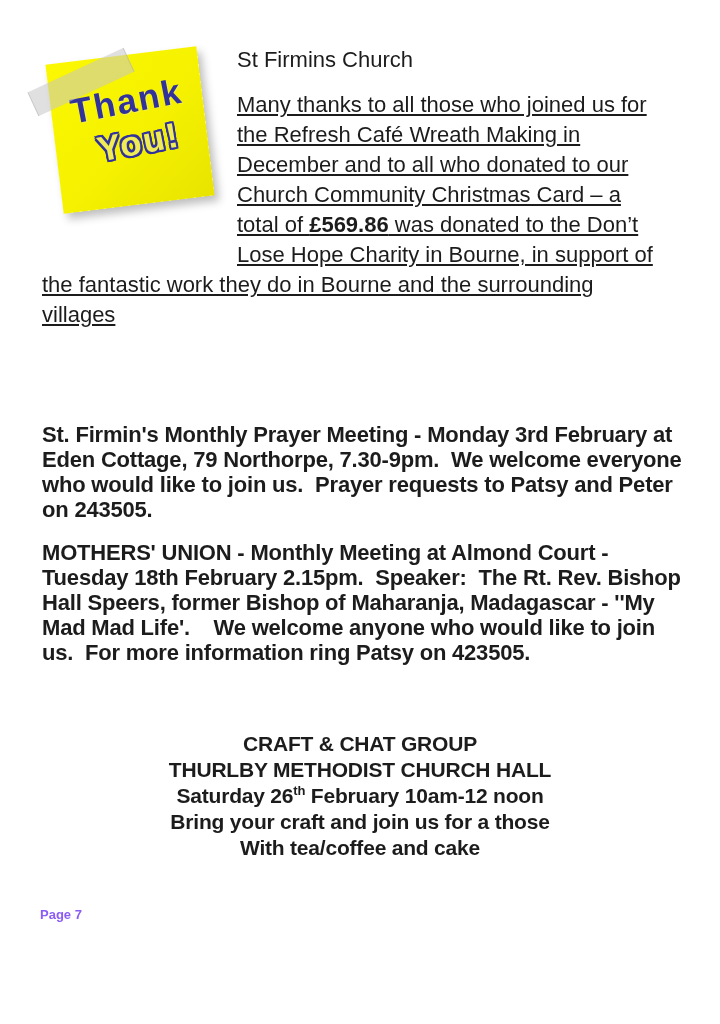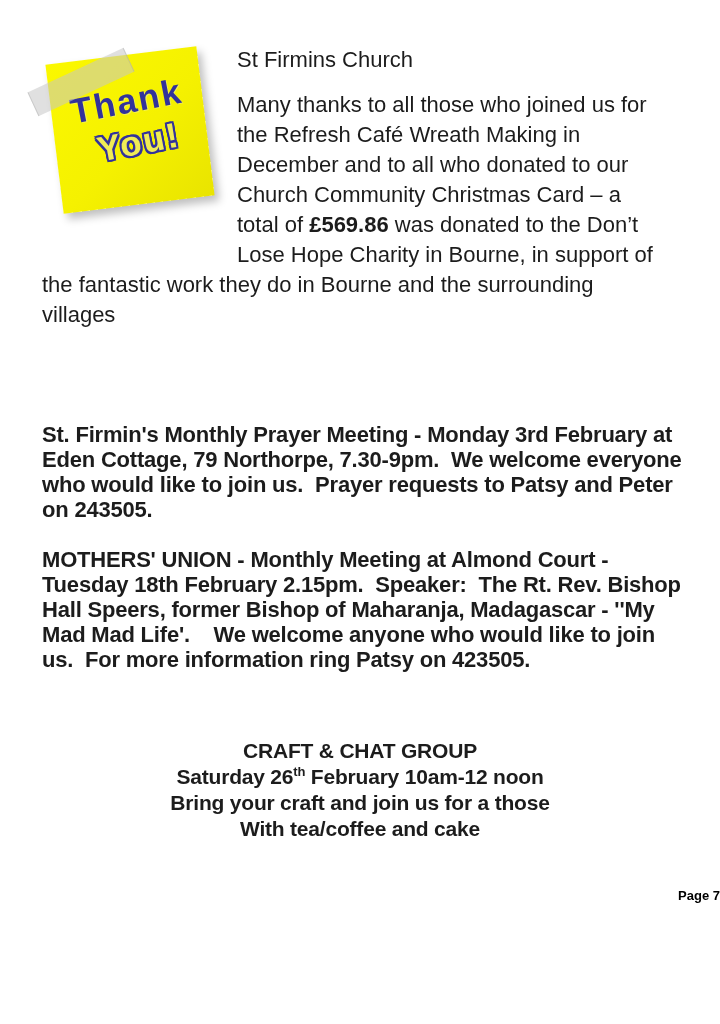--- a/index.html
+++ b/index.html
@@ -82,58 +82,60 @@
     font-size: 22px;
     font-weight: 400;
     line-height: 30px;
     margin: 9px 0 0 0;
   }
   .thanks-paragraph {
     font-size: 22px;
     font-weight: 400;
     line-height: 30px;
     margin: 15px 0 0 0;
+    text-decoration: underline;
   }
   .thanks-paragraph strong { font-weight: 700; }
 
   
   .bold-para {
     font-size: 22px;
     font-weight: 700;
     line-height: 25px;
     letter-spacing: -0.2px;
     white-space: pre-wrap;
     margin: 0 33px 0 42px;
     width: 645px;
   }
   .bold-para.prayer { margin-top: 92px; }
-  .bold-para.mothers { margin-top: 25px; }
+  .bold-para.mothers { margin-top: 18px; }
 
   
   .craft-section {
     margin-top: 66px;
     text-align: center;
     font-size: 21px;
     font-weight: 700;
     line-height: 26px;
     letter-spacing: -0.2px;
   }
   .craft-line sup {
     font-size: 0.62em;
     vertical-align: super;
     line-height: 0;
   }
 
   
   .page-footer {
     margin-top: 46px;
-    text-align: right;
+    text-align: left;
     font-size: 13px;
     font-weight: 700;
-    color: #000000;
+    color: #8b5cf6;
+    padding-left: 40px;
   }
 </style>
 </head>
 <body>
 
 <div class="page">
 
   <section class="top-section">
     <div class="note-float">
       <div class="note">
@@ -147,20 +149,21 @@
 
     <p class="thanks-paragraph"><span>Many thanks to all those who joined us for the Refresh Café Wreath Making in December and to all who donated to our Church Community Christmas Card – a total of </span><strong>£569.86</strong><span> was donated to the Don’t Lose Hope Charity in Bourne, in support of the fantastic work they do in Bourne and the surrounding villages</span></p>
   </section>
 
   <p class="bold-para prayer">St. Firmin's Monthly Prayer Meeting - Monday 3rd February at Eden Cottage, 79 Northorpe, 7.30-9pm.  We welcome everyone who would like to join us.  Prayer requests to Patsy and Peter on 243505.</p>
 
   <p class="bold-para mothers">MOTHERS' UNION - Monthly Meeting at Almond Court - Tuesday 18th February 2.15pm.  Speaker:  The Rt. Rev. Bishop Hall Speers, former Bishop of Maharanja, Madagascar - ''My Mad Mad Life'.    We welcome anyone who would like to join us.  For more information ring Patsy on 423505.</p>
 
   <div class="craft-section">
     <div class="craft-line">CRAFT &amp; CHAT GROUP</div>
+    <div class="craft-line">THURLBY METHODIST CHURCH HALL</div>
     <div class="craft-line"><span>Saturday 26</span><sup>th</sup><span> February 10am-12 noon</span></div>
     <div class="craft-line">Bring your craft and join us for a those</div>
     <div class="craft-line">With tea/coffee and cake</div>
   </div>
 
   <footer class="page-footer">
     <span>Page 7</span>
   </footer>
 
 </div>

